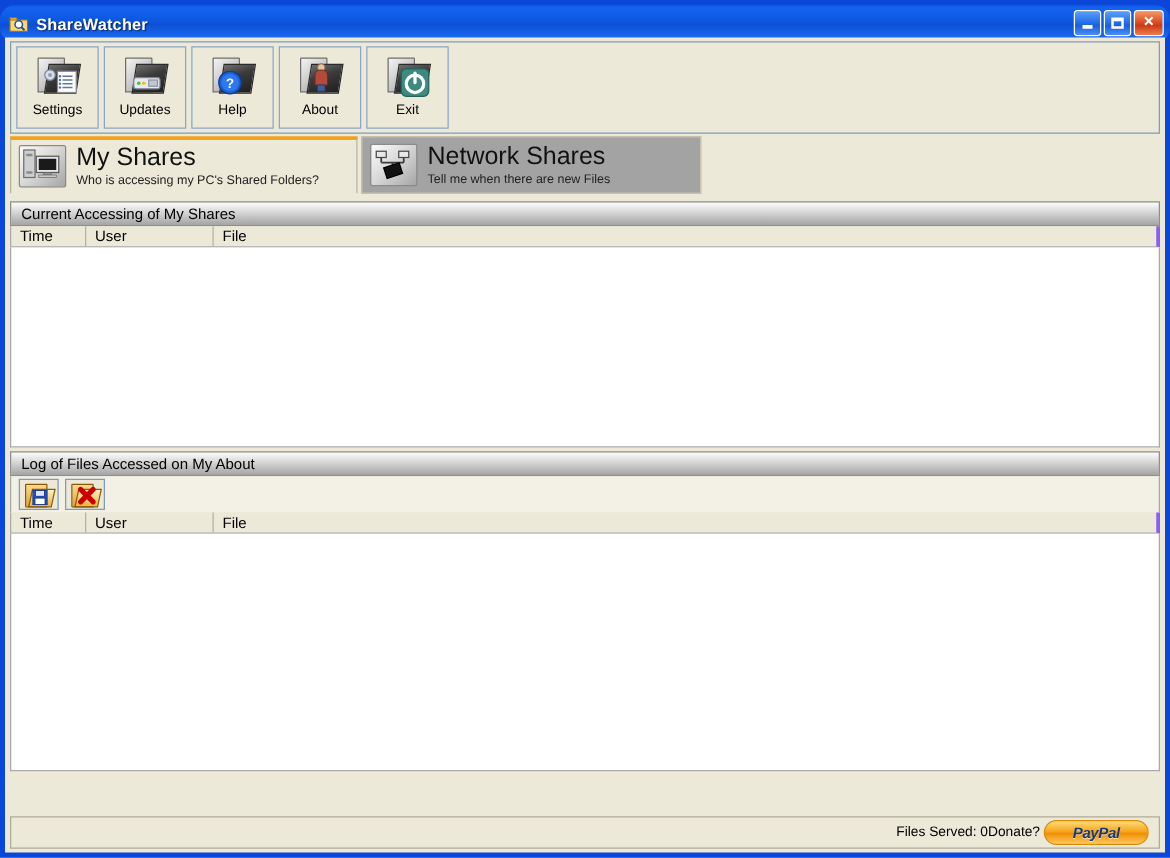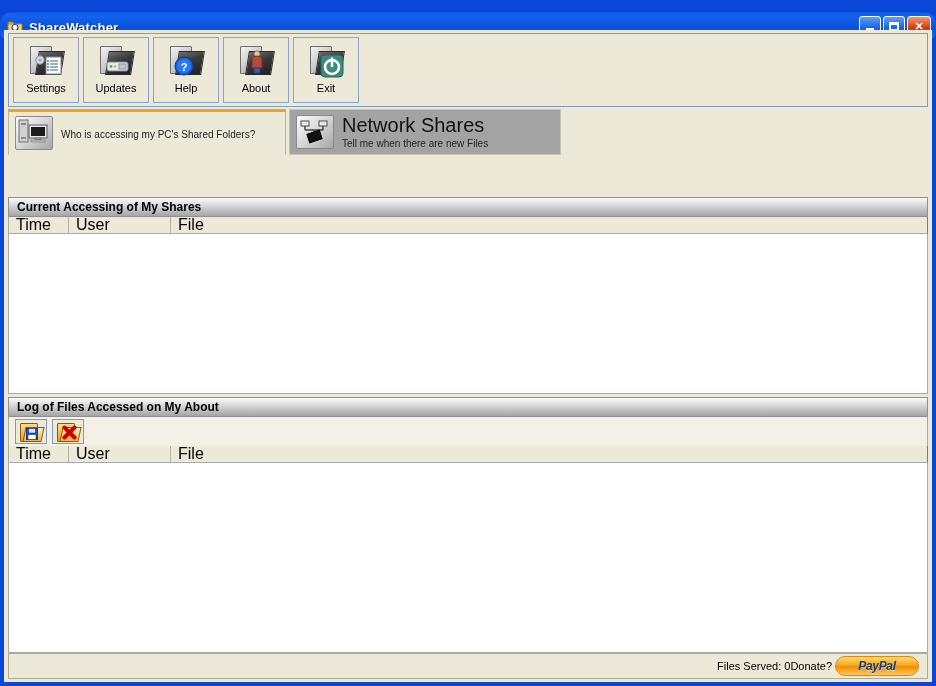--- a/index.html
+++ b/index.html
@@ -8,21 +8,21 @@
     font-family:"Liberation Sans", sans-serif;
     background:#0b3fc4;
   }
   .window{
     position:absolute;left:0;top:0;width:936px;height:686px;
     box-sizing:border-box;
     background:linear-gradient(90deg,#0a46d8 0%,#0a46d8 100%);
   }
   
   .titlebar{
-    position:absolute;left:0;top:12px;width:936px;height:30px;
+    position:absolute;left:0;top:4px;width:936px;height:30px;
     background:linear-gradient(180deg,#0a55e8 0%,#1464f0 8%,#0d55dd 46%,#0c4fd4 52%,#1a6bf2 88%,#2b7bf8 100%);
     display:flex;align-items:center;border-radius:12px;
   }
   .title-icon{
     width:16px;height:16px;margin-left:7px;margin-right:6px;
     position:relative;flex:none;
   }
   .title-text{
     color:#ffffff;font-size:13px;font-weight:bold;
     text-shadow:1px 1px 1px rgba(0,0,0,.55);
@@ -108,27 +108,27 @@
   .tab .ttext{display:flex;flex-direction:column;justify-content:center;}
   .tab .tmain{font-size:20px;color:#111;line-height:20px;}
   .tab .tsub{font-size:10px;color:#222;margin-top:3px;}
 
   
   .panel-hdr{
     height:20px;box-sizing:border-box;
     background:linear-gradient(180deg,#fbfbfb 0%,#ededed 18%,#c9c9c9 58%,#a4a4a4 100%);
     border:1px solid #8f8f8f;
     display:flex;align-items:center;padding-left:8px;
-    font-size:12px;font-weight:bold;color:#000;margin-top:36px;
+    font-size:12px;font-weight:normal;color:#000;
   }
   .colhdr{
     height:17px;box-sizing:border-box;background:#ece9d8;
-    border-left:1px solid #a9a9a9;border-right:1px solid #8b5cf6;
+    border-left:1px solid #a9a9a9;border-right:3px solid #8b5cf6;
     border-bottom:1px solid #a9a9a9;
-    display:flex;align-items:center;font-size:16px;color:#000;
+    display:flex;align-items:center;font-size:12px;color:#000;
   }
   .colhdr .c{
     height:100%;display:flex;align-items:center;
     padding-left:7px;box-sizing:border-box;
     border-right:1px solid #b6b2a0;
   }
   .colhdr .c.last{border-right:none;flex:1;}
   .listbody{
     background:#ffffff;box-sizing:border-box;
     border-left:1px solid #a9a9a9;border-right:1px solid #a9a9a9;
@@ -317,20 +317,21 @@
             <rect x="3" y="3" width="9" height="22" fill="#d0d0d0" stroke="#6e6e6e"></rect>
             <rect x="5" y="6" width="5" height="2" fill="#8a8a8a"></rect>
             <rect x="5" y="20" width="5" height="2" fill="#8a8a8a"></rect>
             <rect x="13" y="8" width="18" height="13" fill="#e8e8e8" stroke="#5a5a5a"></rect>
             <rect x="15" y="10" width="14" height="9" fill="#1a1a1a"></rect>
             <rect x="19" y="21" width="6" height="2" fill="#9a9a9a" stroke="#5a5a5a" stroke-width=".5"></rect>
             <rect x="15" y="23" width="14" height="2" fill="#c8c8c8" stroke="#5a5a5a" stroke-width=".5"></rect>
           </svg>
         </div>
         <div class="ttext">
+          <div class="tmain">My Shares</div>
           <div class="tsub">Who is accessing my PC's Shared Folders?</div>
         </div>
       </div>
 
       <div class="tab inactive">
         <div class="ticon">
           <svg width="34" height="30" viewBox="0 0 34 30">
             <rect x="4" y="5" width="8" height="5" fill="#e8e8e8" stroke="#4a4a4a"></rect>
             <rect x="22" y="5" width="8" height="5" fill="#e8e8e8" stroke="#4a4a4a"></rect>
             <line x1="8" y1="10" x2="8" y2="14" stroke="#3a3a3a" stroke-width="1.4"></line>

